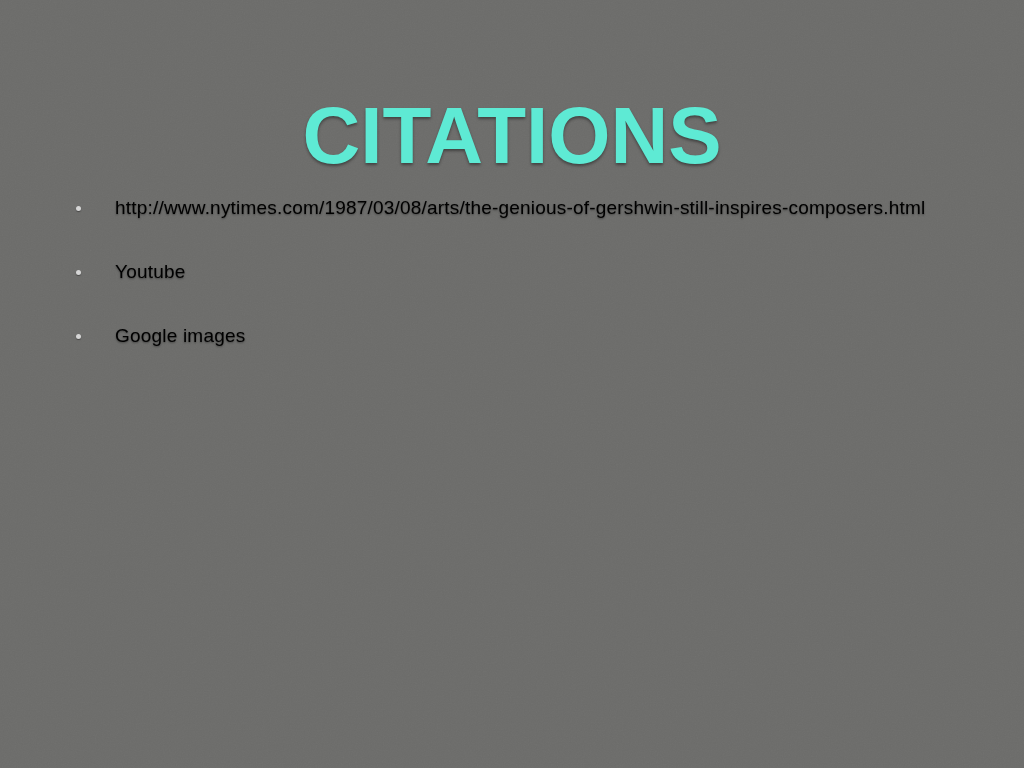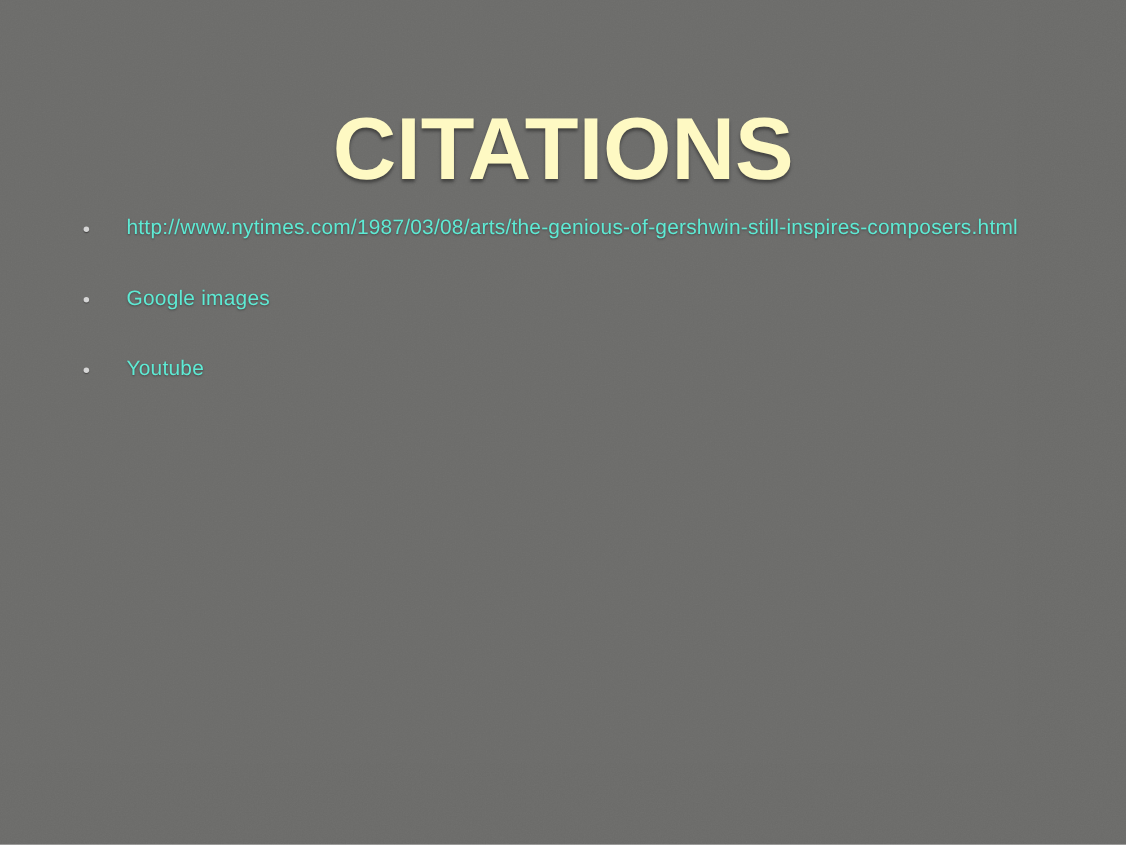--- a/index.html
+++ b/index.html
@@ -29,21 +29,21 @@
   .title {
     position: absolute;
     top: 40px;
     left: 0;
     width: 1024px;
     text-align: center;
     font-size: 80px;
     line-height: 84px;
     font-weight: 700;
     letter-spacing: 0px;
-    color: #fef9c3;
+    color: #5eead4;
     text-shadow: 0 2px 3px rgba(0,0,0,0.40);
     -webkit-font-smoothing: antialiased;
   }
   .bullet-list {
     position: absolute;
     left: 0;
     top: 196px;
     width: 1024px;
   }
   .bullet-item {
@@ -65,21 +65,21 @@
   }
   .bullet-text {
     position: absolute;
     left: 115px;
     top: 0;
     white-space: nowrap;
     font-size: 19px;
     line-height: 24px;
     font-weight: 300;
     letter-spacing: 0.2px;
-    color: #5eead4;
+    color: #000000;
     text-shadow: 0 1px 2px rgba(0,0,0,0.38);
   }
 </style>
 </head>
 <body>
 
 <div class="slide">
 
   <svg class="noise-layer" width="1024" height="768" xmlns="http://www.w3.org/2000/svg" aria-hidden="true">
     <filter id="grain">
@@ -94,22 +94,22 @@
   <div class="bullet-list">
 
     <div class="bullet-item">
       <span class="bullet-dot"></span>
       <span class="bullet-text">http://www.nytimes.com/1987/03/08/arts/the-genious-of-gershwin-still-inspires-composers.html</span>
     </div>
 
 
     <div class="bullet-item">
       <span class="bullet-dot"></span>
-      <span class="bullet-text">Google images</span>
+      <span class="bullet-text">Youtube</span>
     </div>
 
     <div class="bullet-item">
       <span class="bullet-dot"></span>
-      <span class="bullet-text">Youtube</span>
+      <span class="bullet-text">Google images</span>
     </div>
 
   </div>
 </div>
 
 </body></html>

